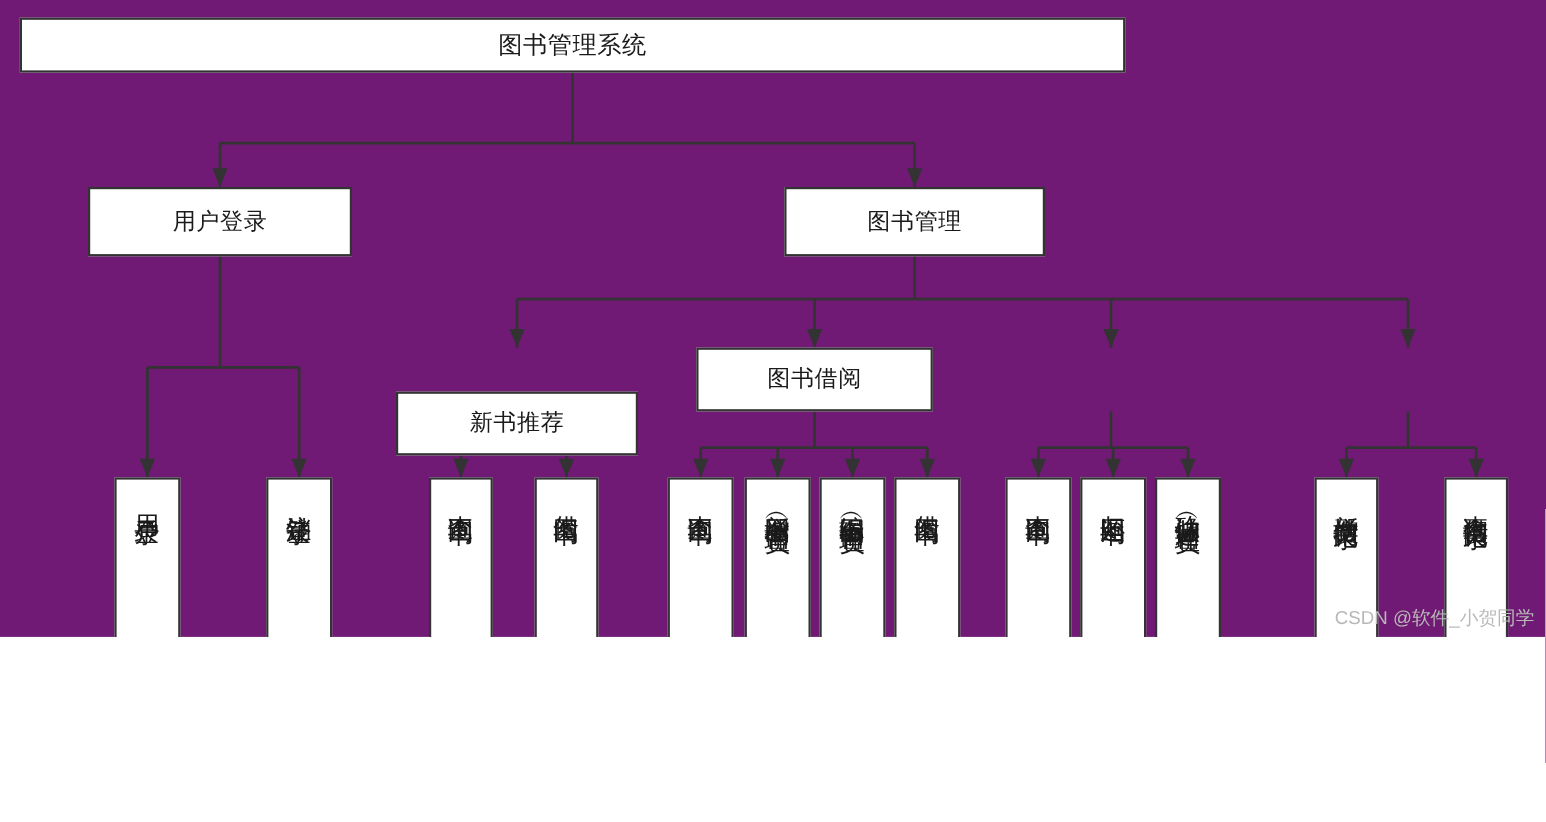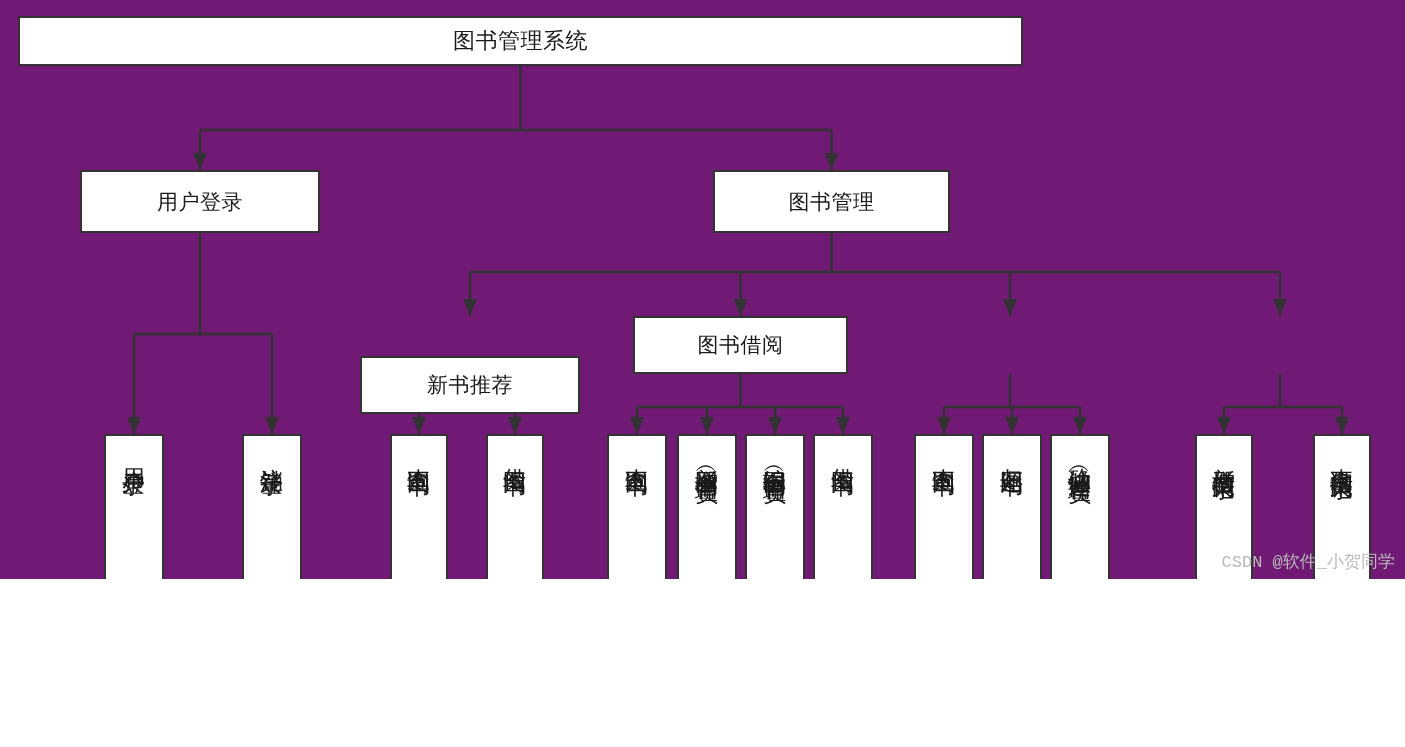--- a/index.html
+++ b/index.html
@@ -62,21 +62,21 @@
     white-space: nowrap;
   }
   #watermark {
     position: absolute;
     right: 10px;
     bottom: 6px;
     font-size: 17px;
     color: #b8b8b8;
     z-index: 5;
     white-space: nowrap;
-    font-family: Liberation Mono, monospace;
+    font-family: Liberation Sans, sans-serif;
   }
 </style>
 </head>
 <body>
 
 <div id="canvas">
 
   <svg id="edges" viewBox="0 0 1405 747">
       <line x1="520.5" y1="66" x2="520.5" y2="130" stroke="#333333" stroke-width="2.5" stroke-linecap="butt"></line>
       <line x1="200" y1="130" x2="831.5" y2="130" stroke="#333333" stroke-width="2.5" stroke-linecap="butt"></line>

